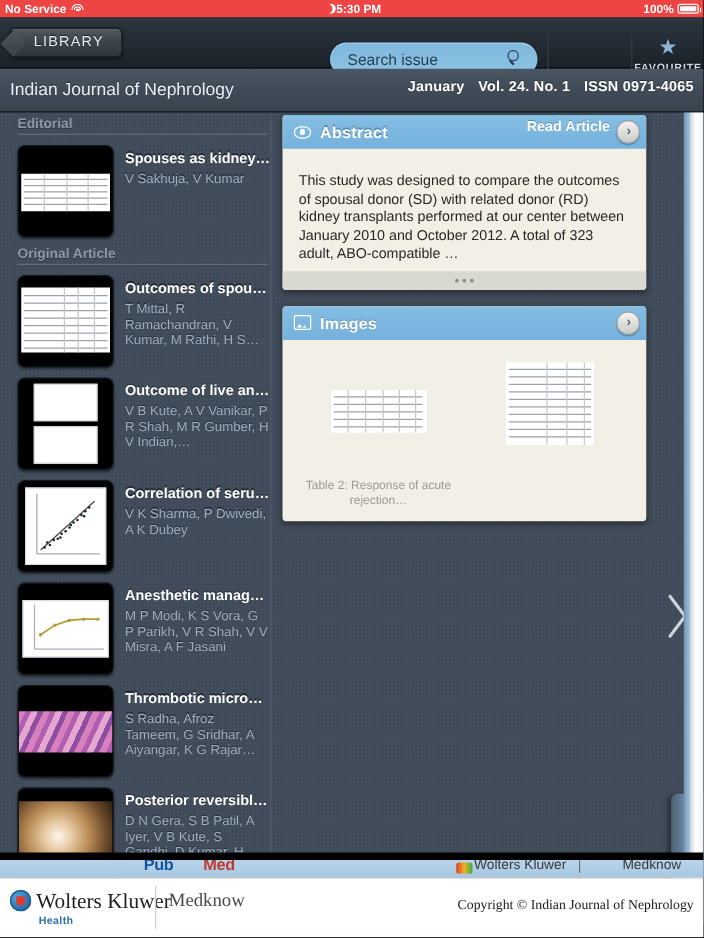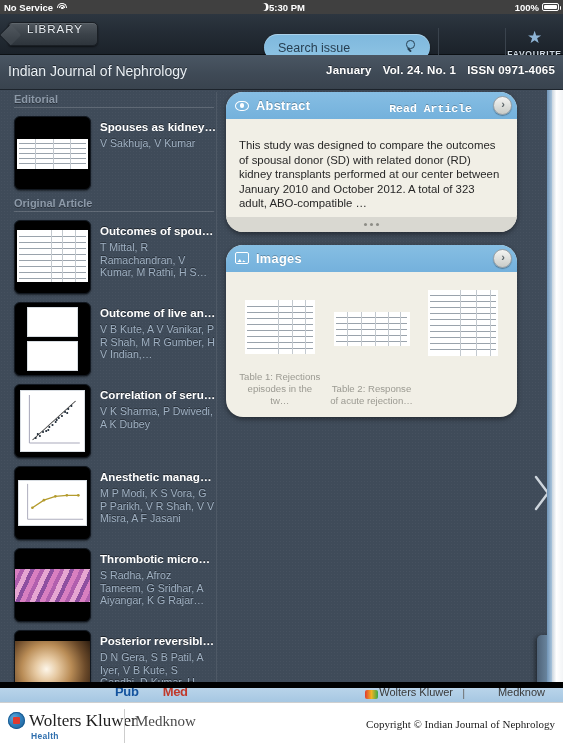--- a/index.html
+++ b/index.html
@@ -3,21 +3,21 @@
 <meta charset="utf-8">
 <style>
   * { box-sizing: border-box; margin:0; padding:0; }
   html,body{ width:563px; height:750px; overflow:hidden; background:#000;
     font-family:"Liberation Sans", sans-serif; }
 
   #app{ position:relative; width:563px; height:750px; overflow:hidden; background:#0a0d11; }
 
   
   .statusbar{ position:absolute; left:0; top:0; width:563px; height:14px;
-    background:#404040; color:#fff; font-size:9.5px; font-weight:bold;
+    background:#ef4444; color:#fff; font-size:9.5px; font-weight:bold;
     display:flex; align-items:center; }
   .sb-left{ position:absolute; left:4px; display:flex; align-items:center; gap:4px; }
   .sb-center{ position:absolute; left:0; width:563px; text-align:center; display:flex;
     align-items:center; justify-content:center; gap:3px; }
   .sb-right{ position:absolute; right:4px; display:flex; align-items:center; gap:3px; }
   .wifi-ico{ display:inline-block; width:10px; height:8px; position:relative; }
   .wifi-ico i{ position:absolute; border:1.1px solid #fff; border-bottom:none;
     border-radius:50% 50% 0 0 / 100% 100% 0 0; left:50%; transform:translateX(-50%); }
   .wifi-ico i:nth-child(1){ width:10px; height:5px; top:0; }
   .wifi-ico i:nth-child(2){ width:6px; height:3px; top:2px; }
@@ -29,21 +29,21 @@
     border-radius:2px; position:relative; }
   .batt::after{ content:""; position:absolute; right:-3px; top:2px; width:1.5px; height:4px;
     background:#fff; border-radius:0 1px 1px 0; }
   .batt i{ position:absolute; left:1px; top:1px; bottom:1px; width:13px; background:#fff; border-radius:1px;}
 
   
   .toolbar{ position:absolute; left:0; top:14px; width:563px; height:41px;
     background:linear-gradient(180deg,#2d3640 0%,#242c35 45%,#1b222a 100%);
     border-bottom:1px solid #0c1014; }
   .library-btn{ position:absolute; left:8px; top:8px; height:24px; padding:0 14px 0 18px;
-    display:flex; color:#e9eef3; font-size:11.5px; letter-spacing:1px;
+    display:flex; align-items:center; color:#e9eef3; font-size:11.5px; letter-spacing:1px;
     background:linear-gradient(180deg,#51585f 0%,#3b4249 52%,#2e353c 100%);
     border:1px solid #1a1f25; border-radius:4px 5px 5px 4px;
     box-shadow:0 1px 0 rgba(255,255,255,.09) inset, 0 1px 2px rgba(0,0,0,.55);
     text-shadow:0 -1px 0 rgba(0,0,0,.6); }
   .library-btn::before{ content:""; position:absolute; left:-7px; top:4.2px; width:15px; height:15px;
     background:linear-gradient(135deg,#51585f 0%,#3e454c 70%);
     border-left:1px solid #1a1f25; border-bottom:1px solid #1a1f25;
     transform:rotate(45deg); border-radius:2px; }
   .library-btn span{ position:relative; z-index:2; }
 
@@ -116,27 +116,27 @@
   .mini-tbl b{ position:absolute; top:0; bottom:0; width:1px; background:#c3c9cf; }
   .mini-plot{ position:absolute; background:#fff; border:1px solid #d8dde2; }
 
   
   .scroll-track{ position:absolute; left:216px; top:2px; width:1px; height:608px;
     background:rgba(255,255,255,.08); }
 
   
   .content{ position:absolute; left:226px; top:2px; width:291px; height:608px; }
 
-  .card{ border-radius:17px; overflow:hidden; box-shadow:0 2px 5px rgba(0,0,0,.45);
+  .card{ border-radius:3px; overflow:hidden; box-shadow:0 2px 5px rgba(0,0,0,.45);
     background:#f1efe6; }
   .card-hd{ height:27px; background:linear-gradient(180deg,#86bee3 0%,#74b1dc 100%);
     display:flex; align-items:center; padding:0 5px 0 9px; position:relative; }
   .card-hd .ttl{ color:#fff; font-size:12.8px; font-weight:bold; letter-spacing:.3px;
     text-shadow:0 -1px 0 rgba(0,0,0,.25); margin-left:7px; }
-  .card-hd .right{ position:absolute; right:5px; display:flex; align-items:flex-end; gap:21px;font-family:Liberation Mono, monospace; }
+  .card-hd .right{ position:absolute; right:5px; display:flex; align-items:flex-start; gap:5px; }
   .read-lbl{ color:#fff; font-size:11.5px; font-weight:bold; text-shadow:0 -1px 0 rgba(0,0,0,.25); }
   .circ-arrow{ width:19px; height:19px; border-radius:50%;
     background:linear-gradient(180deg,#f4f4f2 0%,#c9ccc8 100%);
     border:1px solid #9aa0a4; display:flex; align-items:center; justify-content:center;
     box-shadow:0 1px 1px rgba(0,0,0,.3); color:#5c6569; font-size:11px; font-weight:bold;
     line-height:1; padding-left:1px; }
   .eye{ width:14px; height:10px; position:relative; }
   .eye::before{ content:""; position:absolute; inset:0; border:1.6px solid #fff;
     border-radius:50% / 60%; }
   .eye::after{ content:""; position:absolute; left:4.6px; top:2.6px; width:4.6px; height:4.6px;
@@ -432,38 +432,20 @@
       <div class="card" style="margin-top:13px;">
         <div class="card-hd">
           <span class="img-ico"></span>
           <span class="ttl">Images</span>
           <span class="right">
             <span class="circ-arrow">›</span>
           </span>
         </div>
         <div class="img-body">
 
-          <div class="img-cell">
-            <div class="img-thumb" style="width:70px;height:54px;margin-top:16px;">
-              <div class="mini-tbl" style="inset:0;">
-                <i style="top:6px"></i>
-                  <i style="top:12px"></i>
-                  <i style="top:18px"></i>
-                <i style="top:24px"></i>
-                  <i style="top:30px"></i>
-                  <i style="top:36px"></i>
-                <i style="top:42px"></i>
-                  <i style="top:48px"></i>
-                <b style="left:48%"></b>
-                  <b style="left:68%"></b>
-                  <b style="left:86%"></b>
-              </div>
-            </div>
-            <div class="img-cap">Table 1: Rejections episodes in the tw…</div>
-          </div>
 
           <div class="img-cell">
             <div class="img-thumb" style="width:76px;height:34px;margin-top:28px;">
               <div class="mini-tbl" style="inset:0;">
                 <i style="top:5px"></i>
                   <i style="top:11px"></i>
                   <i style="top:17px"></i>
                 <i style="top:23px"></i>
                   <i style="top:29px"></i>
                 <b style="left:18%"></b>

